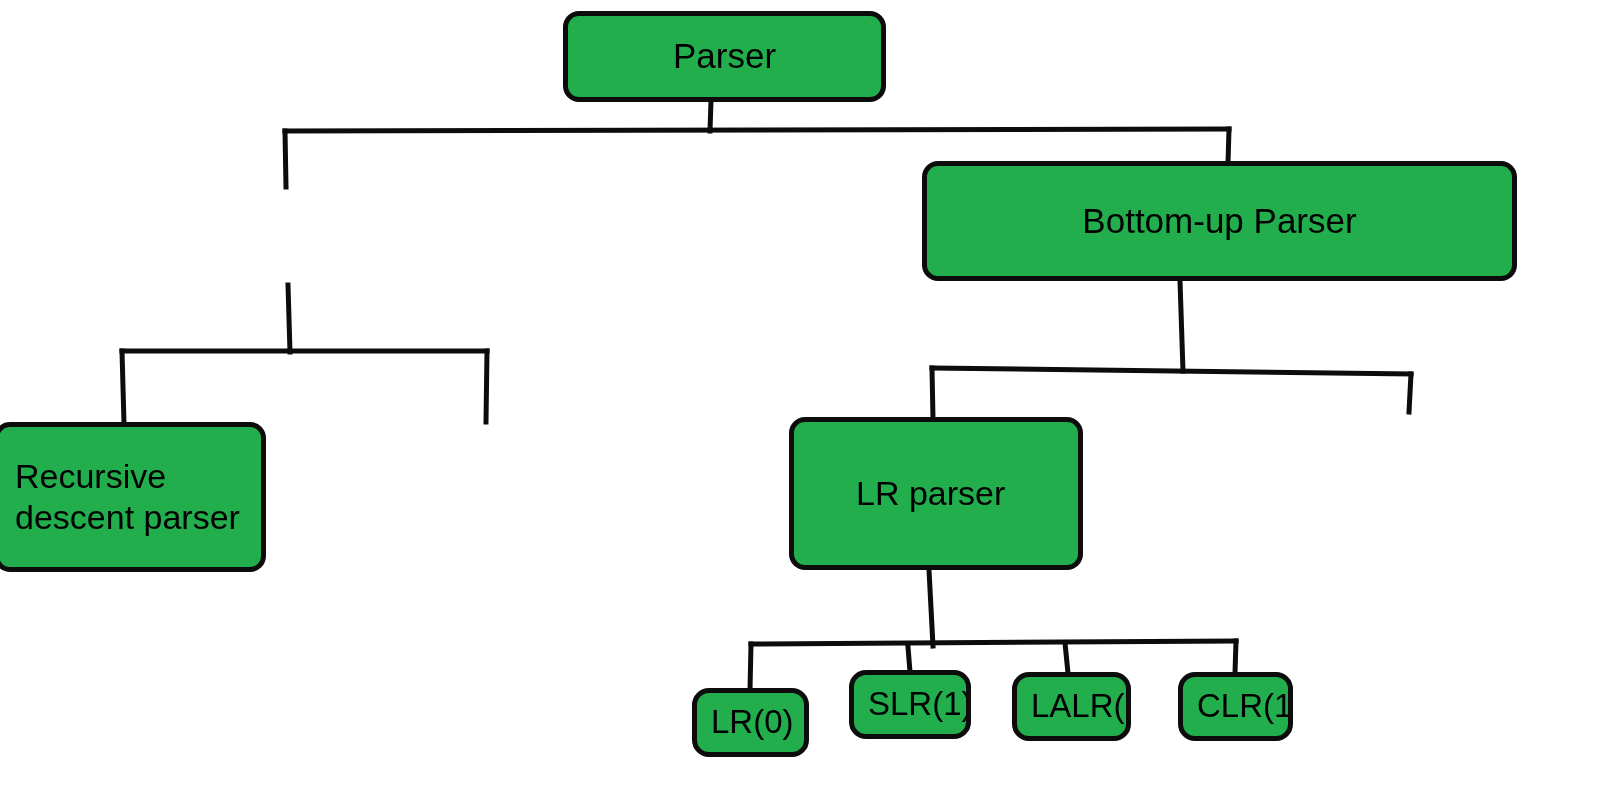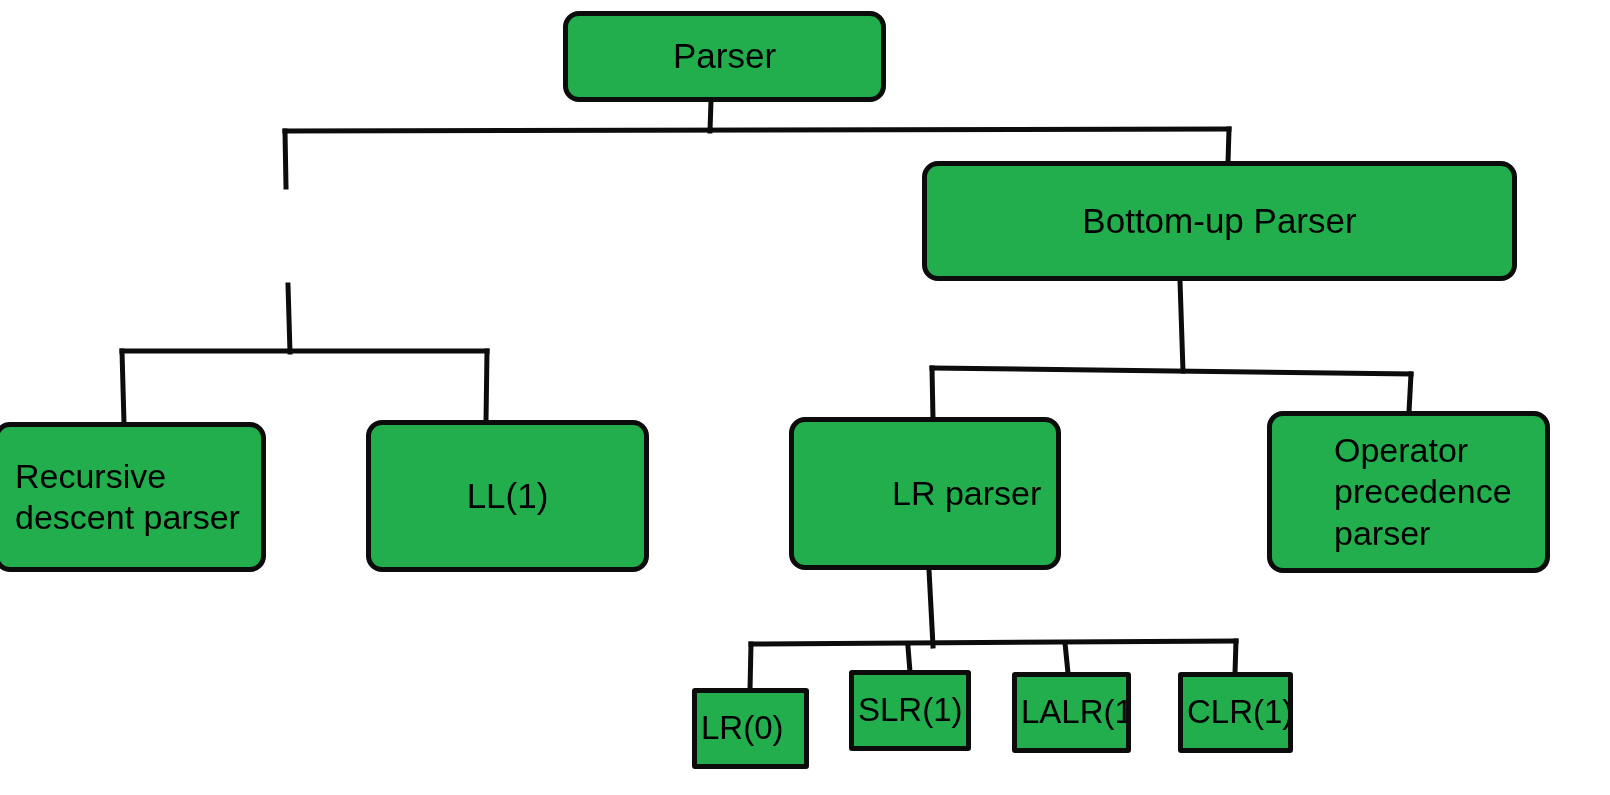--- a/index.html
+++ b/index.html
@@ -63,35 +63,35 @@
   #node-recursive {
     left: -6px; top: 422px; width: 272px; height: 150px;
     font-size: 34px;
     padding-left: 16px;
   }
   #node-ll1 {
     left: 366px; top: 420px; width: 283px; height: 152px;
     font-size: 35px;
   }
   #node-lr {
-    left: 789px; top: 417px; width: 272px; height: 153px;
+    left: 789px; top: 417px; width: 294px; height: 153px;
     font-size: 34px;
-    padding-left: 98px;
+    padding-left: 62px;
   }
   #node-operator {
     left: 1267px; top: 411px; width: 283px; height: 162px;
     font-size: 34px;
     padding-left: 62px;
   }
   
   .leaf {
-    height: 81px;
+    height: 69px;
     font-size: 33px;
-    border-radius: 3px;
-    padding-left: 4px;
+    border-radius: 17px;
+    padding-left: 14px;
     justify-content: flex-start;
     text-align: left;
   }
   #node-lr0   { left: 692px;  top: 688px; width: 117px; }
   #node-slr1  { left: 849px;  top: 670px; width: 122px; }
   #node-lalr1 { left: 1012px; top: 672px; width: 119px; }
   #node-clr1  { left: 1178px; top: 672px; width: 115px; }
   .leaf .label { white-space: nowrap; }
 </style>
 </head>
@@ -133,33 +133,25 @@
 
   <div class="node center" id="node-bottomup">
     <span class="label">Bottom-up Parser</span>
   </div>
 
   <div class="node leftish" id="node-recursive">
     <span class="label">Recursive
 descent parser</span>
   </div>
 
-  <div class="node center" id="node-ll1">
-    <span class="label">LL(1)</span>
-  </div>
 
   <div class="node leftish" id="node-lr">
     <span class="label">LR parser</span>
   </div>
 
-  <div class="node leftish" id="node-operator">
-    <span class="label">Operator
-precedence
-parser</span>
-  </div>
 
   <div class="node leaf" id="node-lr0">
     <span class="label">LR(0)</span>
   </div>
 
   <div class="node leaf" id="node-slr1">
     <span class="label">SLR(1)</span>
   </div>
 
   <div class="node leaf" id="node-lalr1">

